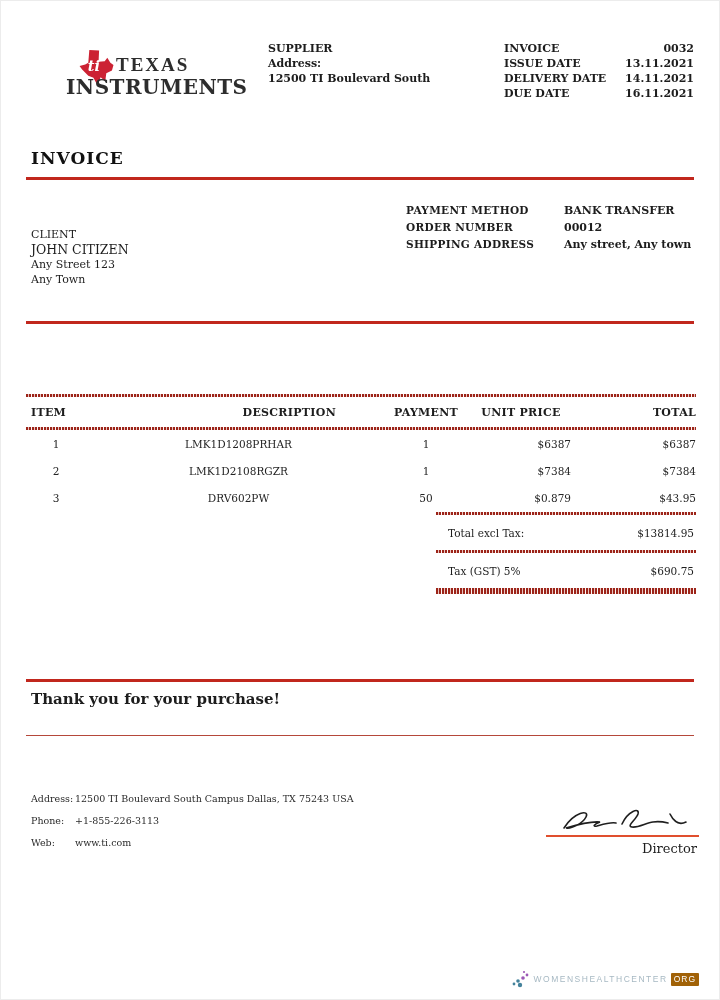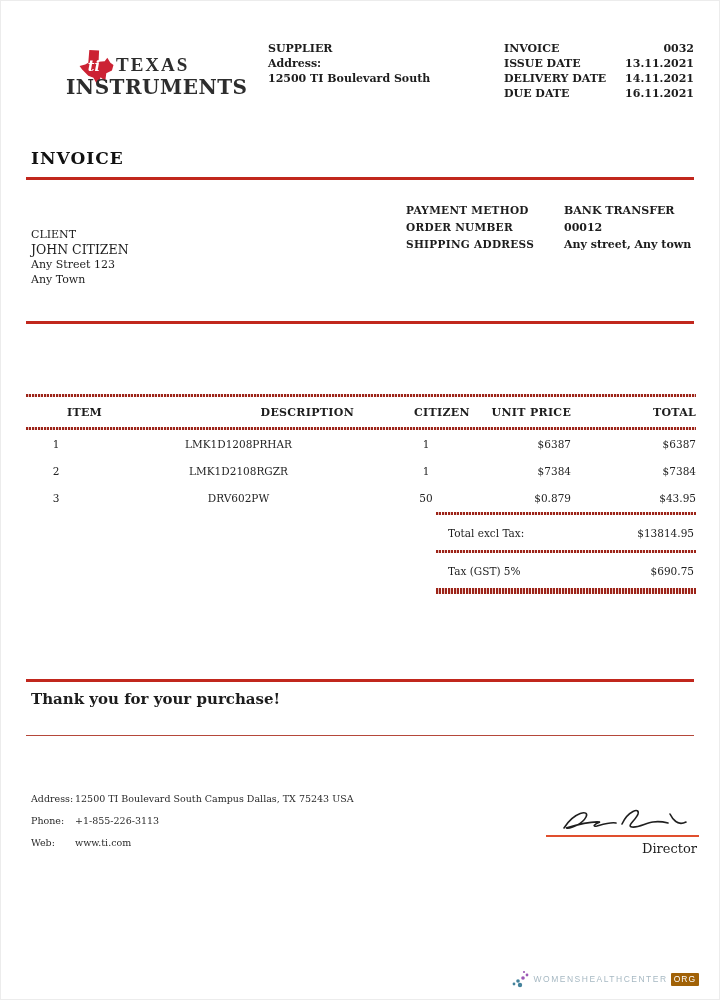--- a/index.html
+++ b/index.html
@@ -36,21 +36,21 @@
   .dotl{height:3px;background:repeating-linear-gradient(90deg,#9c2419 0 2px,#e7c4bf 2px 3px,#9c2419 3px 5px,#fdf6f5 5px 6px);}
   .items{position:absolute;top:393px;left:25px;width:670px;}
   .trow{display:flex;align-items:center;}
   .thead{height:30px;font-size:11px;font-weight:bold;letter-spacing:0.3px;}
   .tdata{height:27px;font-size:10.5px;color:#242424;}
   .c-item{width:60px;}
   .c-desc{width:305px;}
   .c-qty{width:70px;text-align:center;}
   .c-unit{width:120px;text-align:right;padding-right:10px;box-sizing:border-box;}
   .c-total{width:115px;text-align:right;}
-  .thead .c-item{text-align:left;padding-left:5px;box-sizing:border-box;margin-left:36px;}
+  .thead .c-item{text-align:left;padding-left:5px;box-sizing:border-box;}
   .thead .c-desc{text-align:right;padding-right:55px;box-sizing:border-box;}
   .thead .c-unit{text-align:center;padding-right:0;}
   .tdata .c-item{text-align:center;}
   .tdata .c-desc{text-align:center;}
   
   .totals{position:absolute;top:511px;left:435px;width:260px;font-size:10.5px;}
   .tot-row{display:flex;justify-content:space-between;align-items:center;height:35px;padding:0 2px 0 12px;box-sizing:border-box;}
   .tot-due{color:#cc2017;font-weight:bold;font-size:11.5px;letter-spacing:0.3px;}
   
   .thanks{position:absolute;top:689px;left:30px;font-size:15px;font-weight:bold;}
@@ -130,21 +130,21 @@
     </div>
   </div>
 
   <div class="rule-solid rule2"></div>
 
   <div class="items">
     <div class="dotl"></div>
     <div class="trow thead">
       <div class="c-item">ITEM</div>
       <div class="c-desc">DESCRIPTION</div>
-      <div class="c-qty">CITIZEN</div>
+      <div class="c-qty">PAYMENT</div>
       <div class="c-unit">UNIT PRICE</div>
       <div class="c-total">TOTAL</div>
     </div>
     <div class="dotl"></div>
     <div class="trow tdata">
       <div class="c-item">1</div>
       <div class="c-desc">LMK1D1208PRHAR</div>
       <div class="c-qty">1</div>
       <div class="c-unit">$6387</div>
       <div class="c-total">$6387</div>

